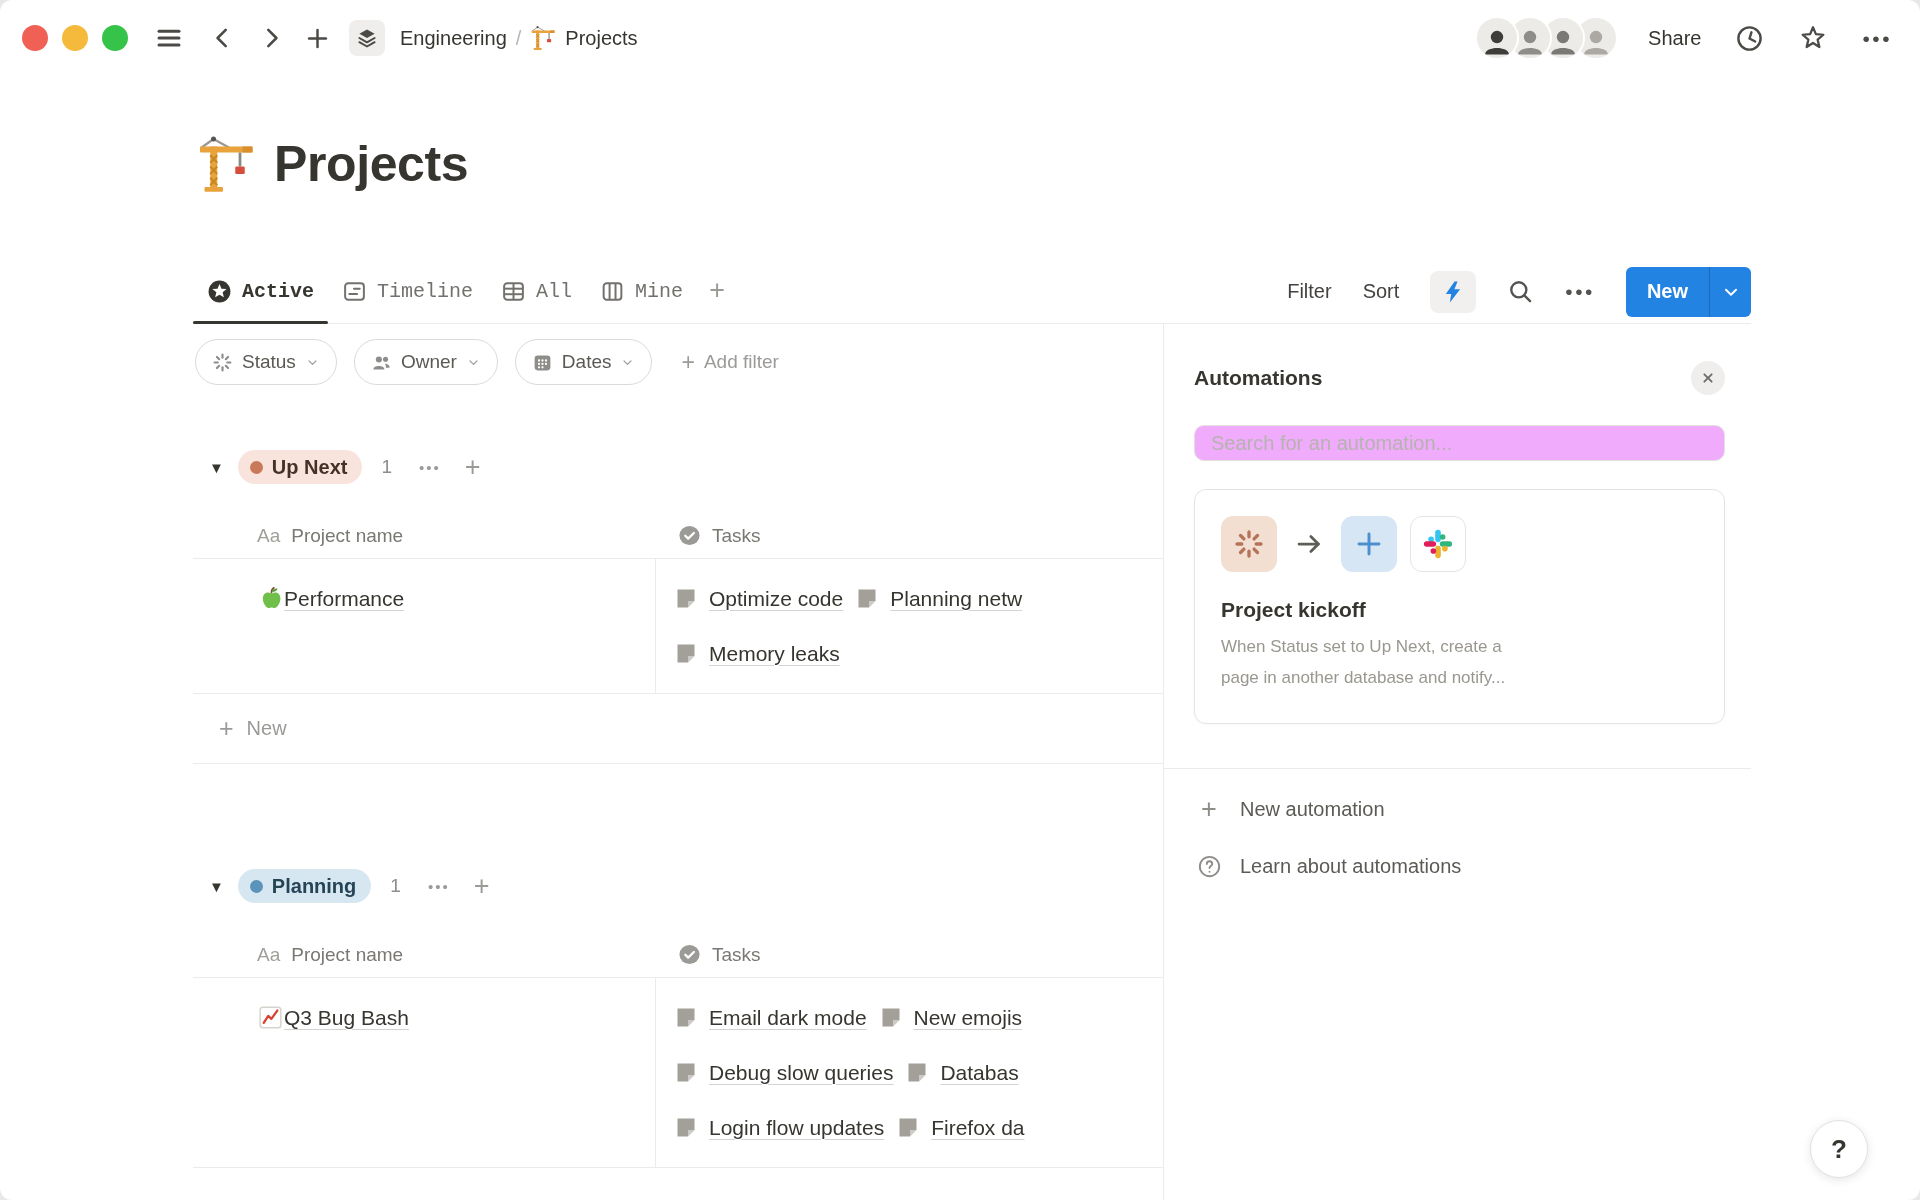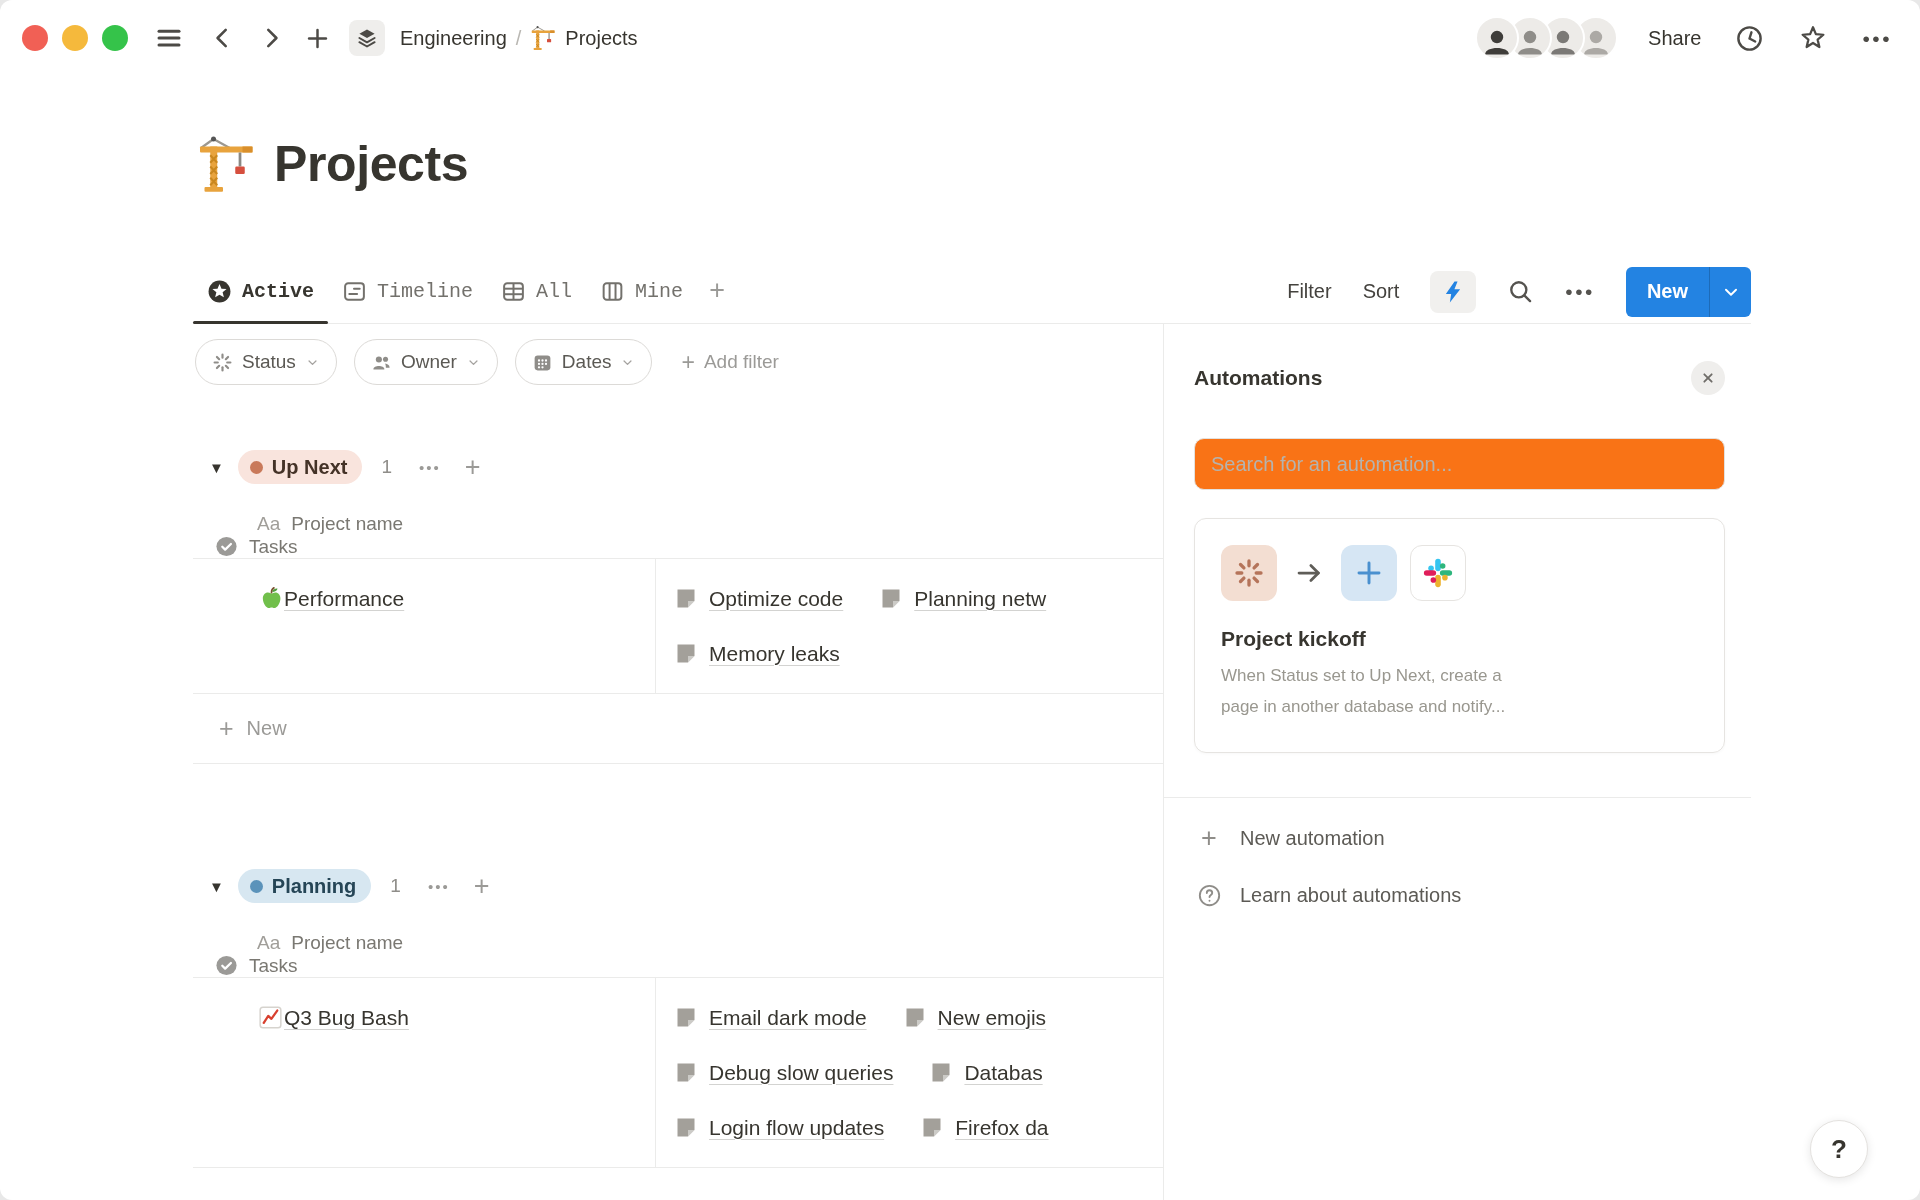--- a/index.html
+++ b/index.html
@@ -68,44 +68,44 @@
   .pill { height:34px; border-radius:17px; display:flex; align-items:center; gap:9px; padding:0 15px 0 12px; font-size:20px; font-weight:700; margin-left:14px; cursor:pointer; }
   .pill .dot { width:13px; height:13px; border-radius:50%; }
   .pill.upnext { background:var(--upnext-bg,#f9e4dd); color:var(--upnext-text,#443227); }
   .pill.upnext .dot { background:var(--upnext-dot,#c9795a); }
   .pill.planning { background:var(--planning-bg,#d7e7f1); color:var(--planning-text,#254556); }
   .pill.planning .dot { background:var(--planning-dot,#5b93ba); }
   .g-count { margin-left:19px; font-size:19px; color:#8f8d89; }
   .g-dots { margin-left:27px; font-size:15px; letter-spacing:2px; color:#9b9a97; cursor:pointer; line-height:1; }
   .g-add { margin-left:24px; color:#9b9a97; font-size:27px; font-weight:300; cursor:pointer; line-height:1; }
 
-  .tbl-hd { margin-top:22px; height:46px; display:flex; border-bottom:1px solid var(--border,#ebebea);flex-direction:column; }
+  .tbl-hd { margin-top:22px; height:46px; display:flex; border-bottom:1px solid var(--border,#ebebea); }
   .hd-name { width:463px; display:flex; align-items:center; gap:11px; padding-left:64px; color:#7a7872; font-size:19px; cursor:pointer; }
   .aa { color:#a09e99; font-size:19px; }
   .hd-tasks { flex:1; display:flex; align-items:center; gap:11px; padding-left:22px; color:#7a7872; font-size:19px; cursor:pointer; }
   .hd-tasks svg { width:23px; height:23px; color:#9b9a97; }
 
   .row { display:flex; border-bottom:1px solid var(--border,#ebebea); }
   .cell-name { width:463px; padding:12px 0 12px 64px; border-right:1px solid var(--border,#ebebea); }
   .name-line { height:55px; display:flex; align-items:center; gap:0; }
   .name-line svg { width:27px; height:27px; }
   .link { font-size:21px; font-weight:500; color:#37352f; text-decoration:underline; text-decoration-color:rgba(55,53,47,.22); text-underline-offset:4px; text-decoration-thickness:1px; white-space:nowrap; cursor:pointer; }
   .cell-tasks { flex:1; padding:12px 0 12px 18px; overflow:hidden; }
-  .task-line { height:55px; display:flex; align-items:center; gap:36px; white-space:nowrap; overflow:hidden; }
+  .task-line { height:55px; display:flex; align-items:center; gap:12px; white-space:nowrap; overflow:hidden; }
   .task { display:flex; align-items:center; gap:11px; flex:none; cursor:pointer; }
   .task svg { width:24px; height:24px; color:#a3a09a; }
 
   .new-row { height:70px; display:flex; align-items:center; gap:13px; padding-left:26px; color:#9b9a97; font-size:20px; border-bottom:1px solid var(--border,#ebebea); cursor:pointer; }
 
   
   .panel { position:absolute; left:1163px; top:324px; width:588px; bottom:0; border-left:1px solid var(--border,#ebebea); padding:37px 26px 0 30px; background:#fff; }
   .panel-hd { display:flex; align-items:center; justify-content:space-between; }
   .panel-title { font-size:21px; font-weight:700; }
   .close-btn { width:34px; height:34px; border-radius:50%; background:#efeeec; display:flex; align-items:center; justify-content:center; color:#6f6d69; cursor:pointer; border:none; }
-  .search { margin-top:43px; height:52px; border:1px solid #e3e1de; background:#f97316; border-radius:10px; display:flex; align-items:center; }
+  .search { margin-top:30px; height:36px; border:1px solid #e3e1de; background:#f0abfc; border-radius:10px; display:flex; align-items:center; }
   .search input { border:0; outline:0; background:transparent; font-size:20px; padding:0 16px; width:100%; font-family:inherit; color:#37352f; }
   .search input::placeholder { color:#b5b3ae; }
   .card { margin-top:28px; border:1px solid #e6e4e1; border-radius:12px; padding:26px 26px 30px; box-shadow:0 1px 3px rgba(0,0,0,.03); cursor:pointer; }
   .card-icons { display:flex; align-items:center; }
   .sq { width:56px; height:56px; border-radius:12px; display:flex; align-items:center; justify-content:center; flex:none; }
   .sq svg { width:32px; height:32px; }
   .sq-status { background:var(--card-peach-bg,#f3ded2); color:var(--card-peach-glyph,#b5745a); }
   .arrow-wrap { margin:0 17px; color:#5f5d58; }
   .sq-plus { background:var(--card-blue-bg,#d6e6f4); color:var(--card-blue-glyph,#4a90cf); }
   .sq-slack { background:#fff; border:1px solid #e6e4e1; margin-left:13px; }

